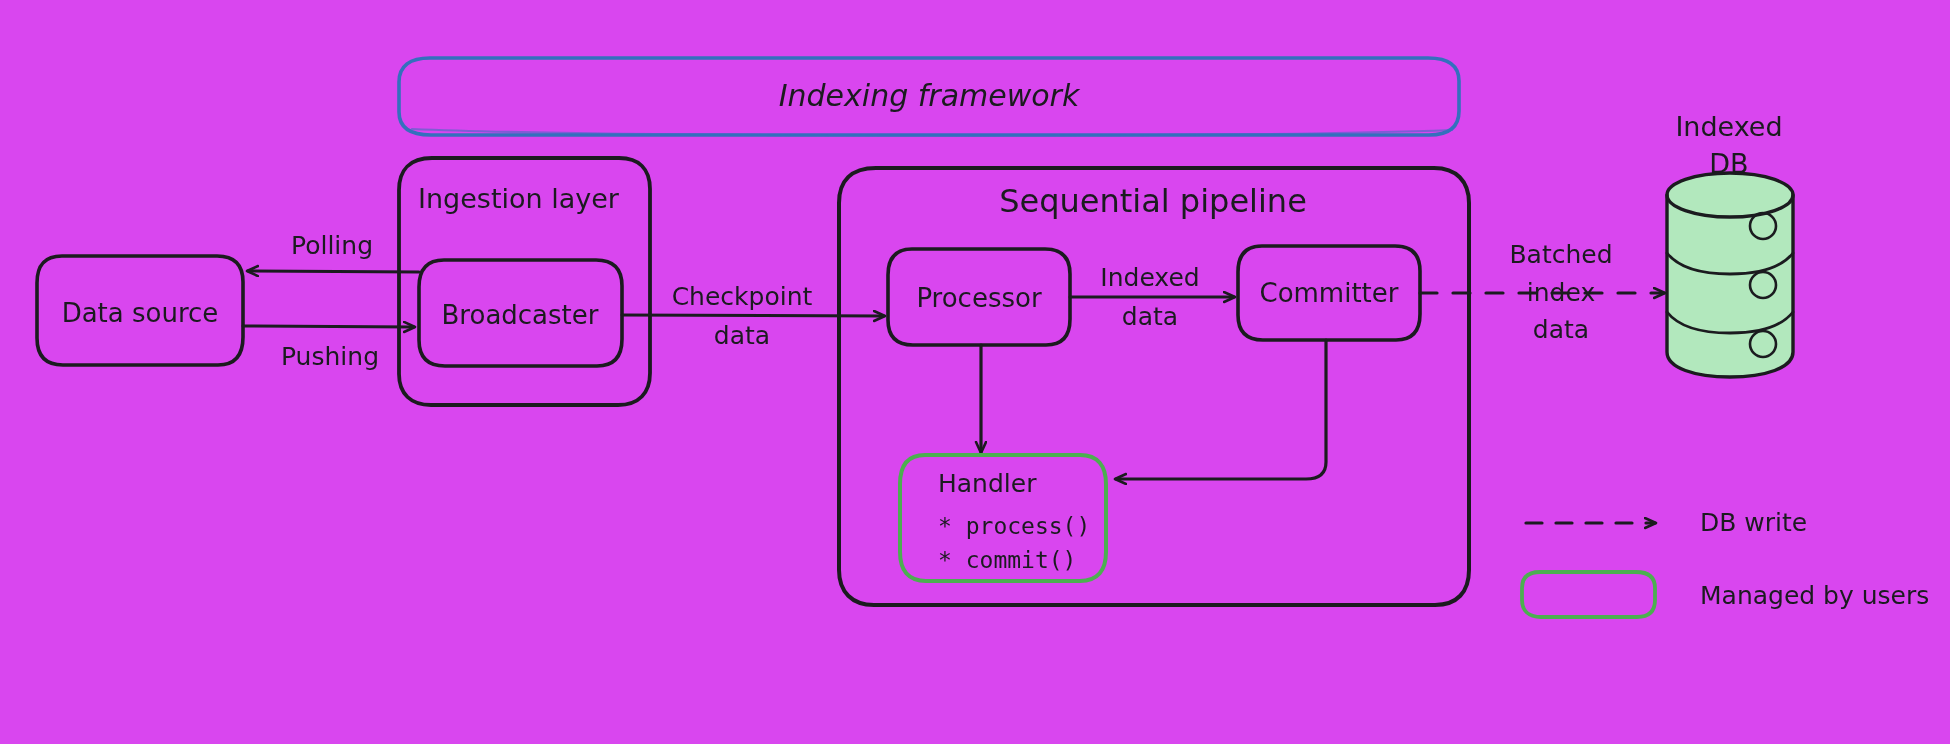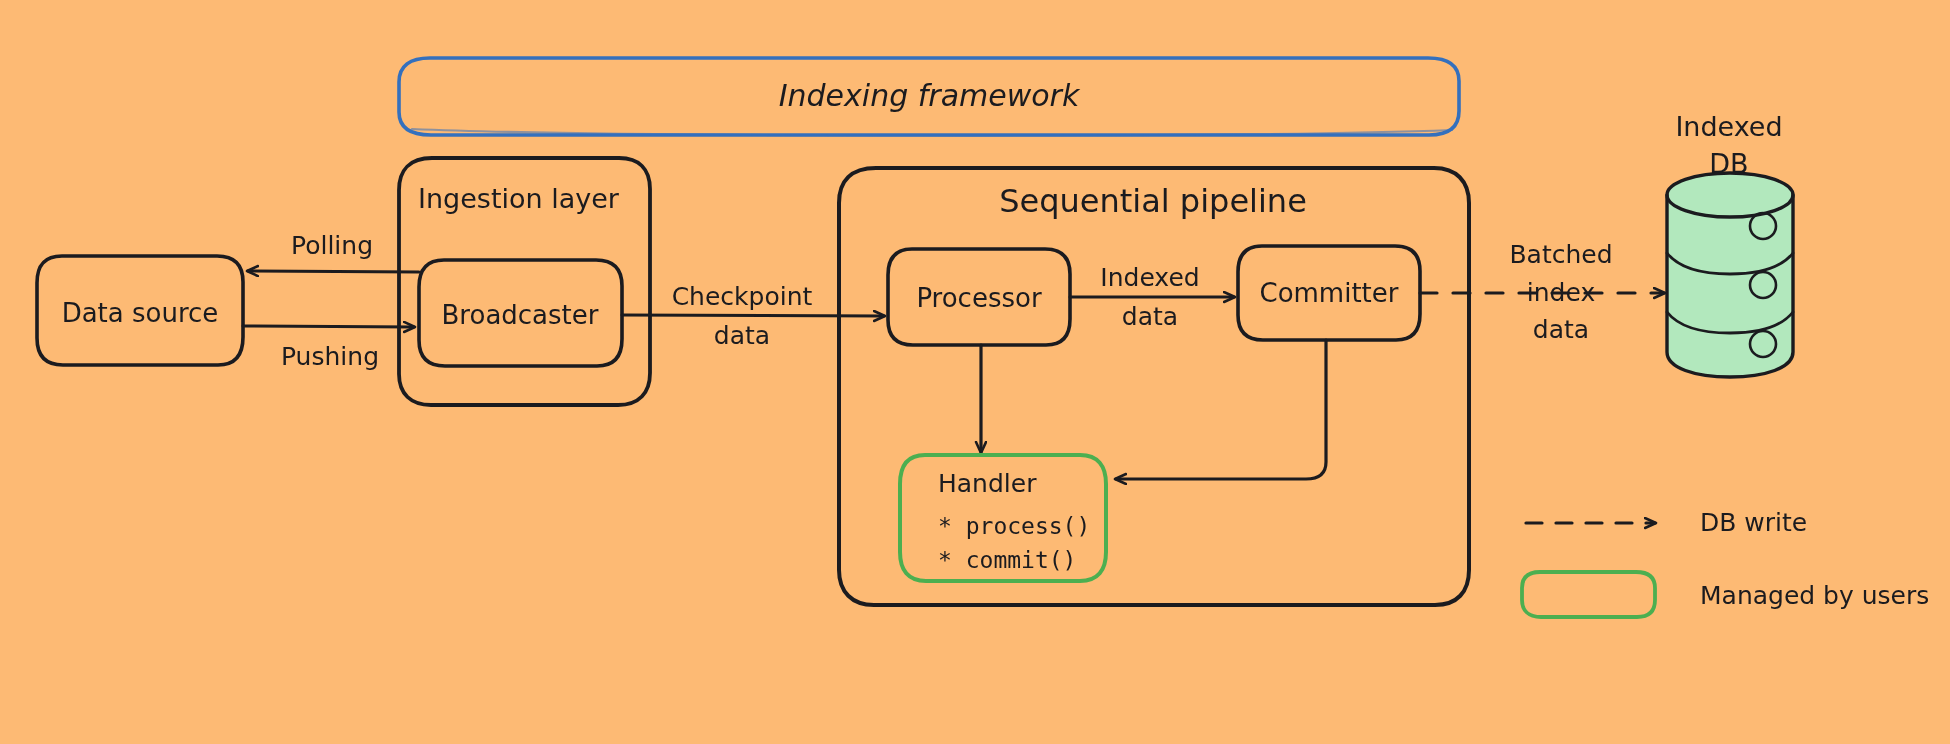--- a/index.html
+++ b/index.html
@@ -10,21 +10,21 @@
   body {
     width: 1950px;
     height: 744px;
     font-family: "DejaVu Sans", sans-serif;
     overflow: hidden;
   }
   #canvas {
     position: relative;
     width: 1950px;
     height: 744px;
-    background: #fdba74;
+    background: #d946ef;
   }
   svg#diagram {
     position: absolute;
     left: 0;
     top: 0;
     width: 1950px;
     height: 744px;
   }
   .hand-text {
     font-family: "DejaVu Sans", sans-serif;

